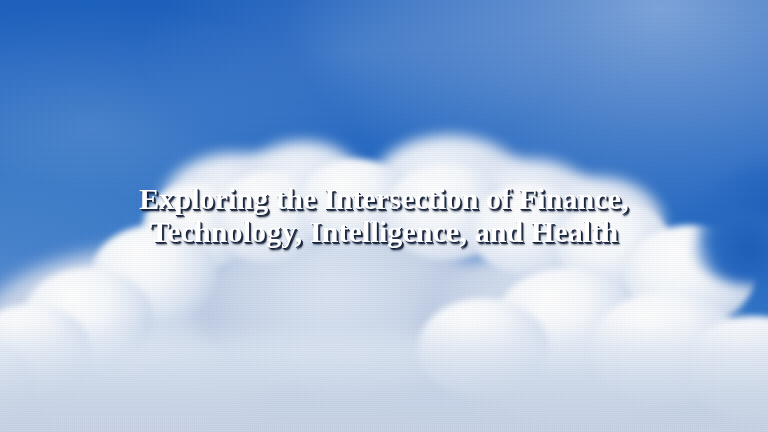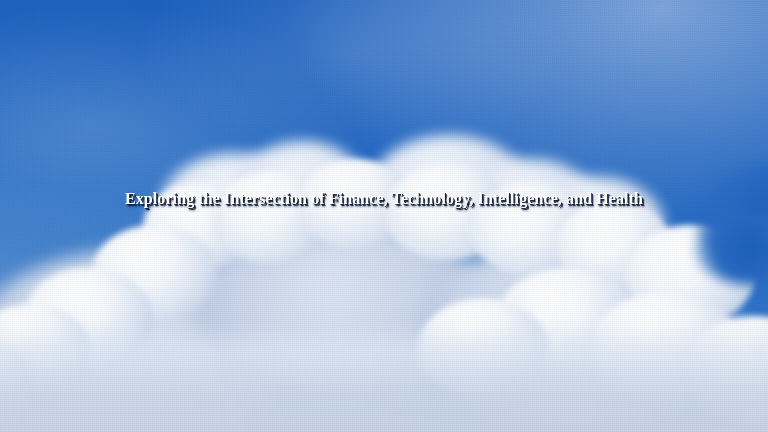--- a/index.html
+++ b/index.html
@@ -104,21 +104,21 @@
     right: 0;
     top: 182px;
     text-align: center;
     padding: 0 48px;
     box-sizing: border-box;
   }
   .headline {
     margin: 0;
     font-family: "Liberation Serif", "DejaVu Serif", serif;
     font-weight: bold;
-    font-size: 16px;
+    font-size: 30px;
     line-height: 33px;
     letter-spacing: 0.1px;
     color: #ffffff;
     text-shadow:
        1px 1px 0 rgba(18,32,58,0.92),
        2px 2px 0 rgba(18,32,58,0.80),
        2px 3px 2px rgba(12,22,44,0.55);
     max-width: 640px;
     margin-left: auto;
     margin-right: auto;

